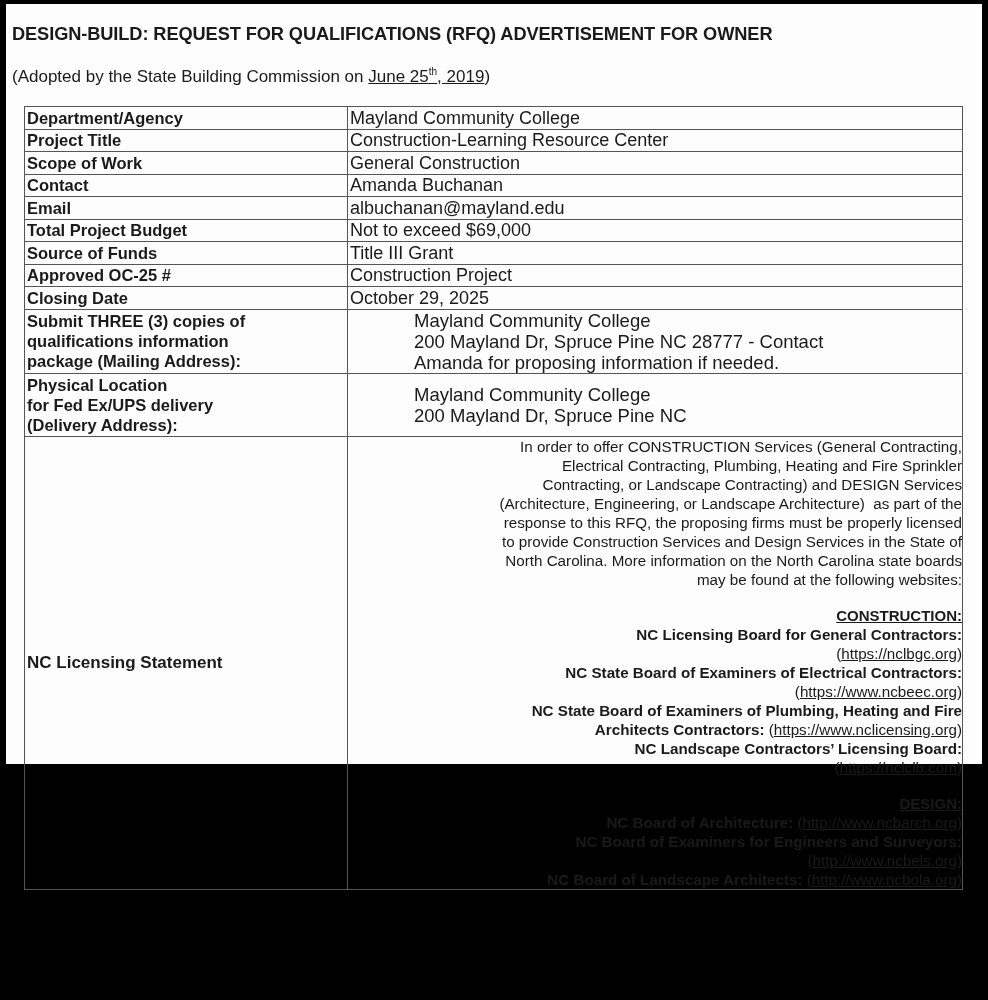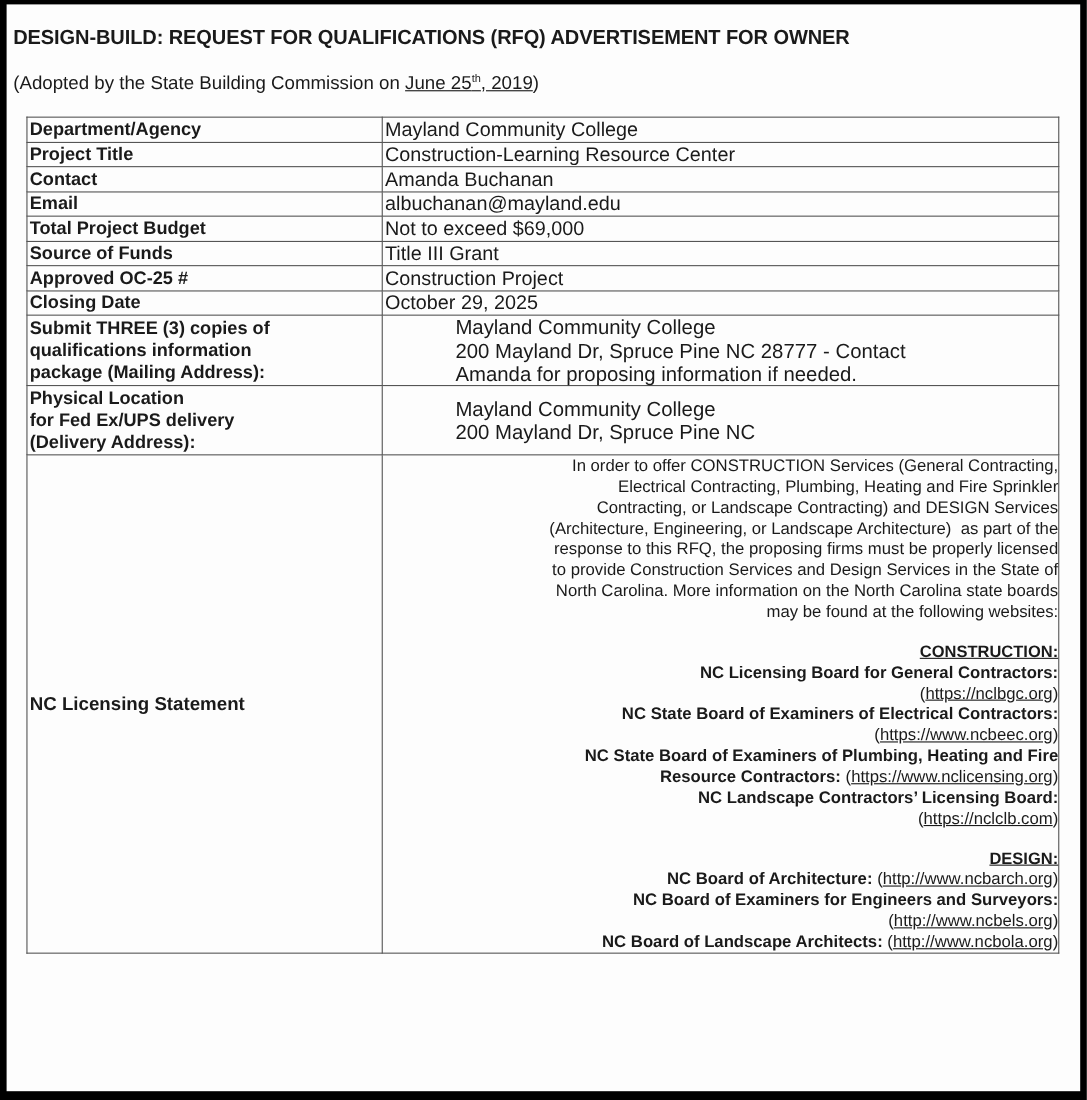--- a/index.html
+++ b/index.html
@@ -1,21 +1,21 @@
 <!DOCTYPE html>
 <html><head>
 <meta charset="utf-8">
 <style>
   html, body { margin: 0; padding: 0; }
   body {
     width: 988px; height: 1000px; background: #000; position: relative; overflow: hidden;
     font-family: "Liberation Sans", sans-serif; color: #1a1a1a;
   }
   .page {
-    position: absolute; left: 6px; top: 4px; width: 976px; height: 988px;
+    position: absolute; left: 6px; top: 4px; width: 976px; height: 760px;
     background: #fdfdfd;
   }
   .title {
     position: absolute; left: 6px; top: 19px; width: 960px;
     font-family: "Liberation Sans", sans-serif; font-weight: bold; font-size: 18.5px;
     letter-spacing: -0.1px; transform: scaleX(0.985); transform-origin: left;
     white-space: nowrap;
   }
   .subtitle {
     position: absolute; left: 6px; top: 62px; font-size: 17px; white-space: nowrap;
@@ -59,20 +59,24 @@
 
   <table class="rfq">
     <tbody>
       <tr class="simple">
         <td class="lbl">Department/Agency</td>
         <td class="val">Mayland Community College</td>
       </tr>
       <tr class="simple">
         <td class="lbl">Project Title</td>
         <td class="val">Construction-Learning Resource Center</td>
+      </tr>
+      <tr class="simple">
+        <td class="lbl">Scope of Work</td>
+        <td class="val">General Construction</td>
       </tr>
       <tr class="simple">
         <td class="lbl">Contact</td>
         <td class="val">Amanda Buchanan</td>
       </tr>
       <tr class="simple">
         <td class="lbl">Email</td>
         <td class="val">albuchanan@mayland.edu</td>
       </tr>
       <tr class="simple">
@@ -132,21 +136,21 @@
           <div class="board">
             <div><span class="bname">NC Licensing Board for General Contractors:</span></div>
             <div>(<span class="link">https://nclbgc.org</span>)</div>
           </div>
           <div class="board">
             <div><span class="bname">NC State Board of Examiners of Electrical Contractors:</span></div>
             <div>(<span class="link">https://www.ncbeec.org</span>)</div>
           </div>
           <div class="board">
             <div><span class="bname">NC State Board of Examiners of Plumbing, Heating and Fire</span></div>
-            <div><span class="bname">Resource Contractors:</span> (<span class="link">https://www.nclicensing.org</span>)</div>
+            <div><span class="bname">Architects Contractors:</span> (<span class="link">https://www.nclicensing.org</span>)</div>
           </div>
           <div class="board">
             <div><span class="bname">NC Landscape Contractors’ Licensing Board:</span></div>
             <div>(<span class="link">https://nclclb.com</span>)</div>
           </div>
 
           <div class="sec-head">DESIGN:</div>
           <div class="board">
             <div><span class="bname">NC Board of Architecture:</span> (<span class="link">http://www.ncbarch.org</span>)</div>
           </div>

